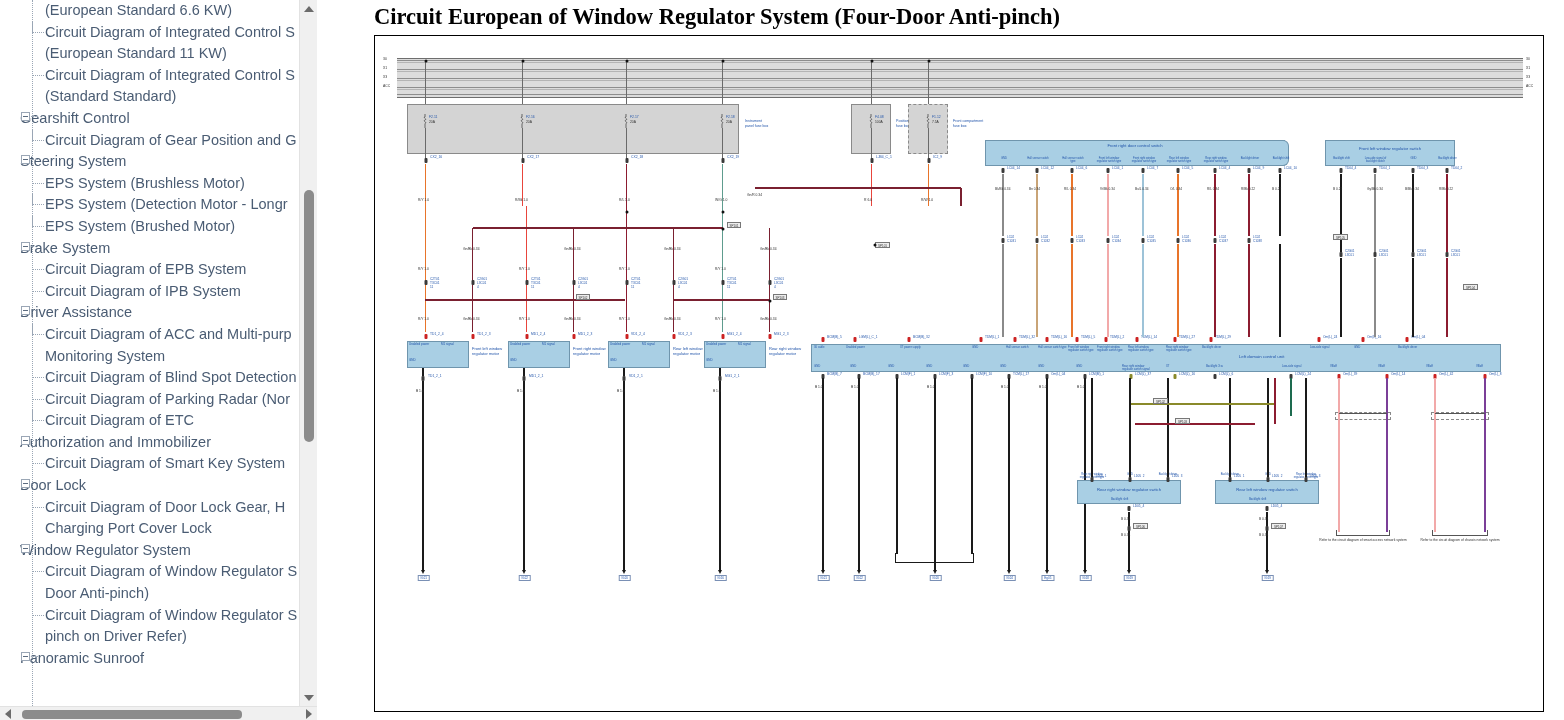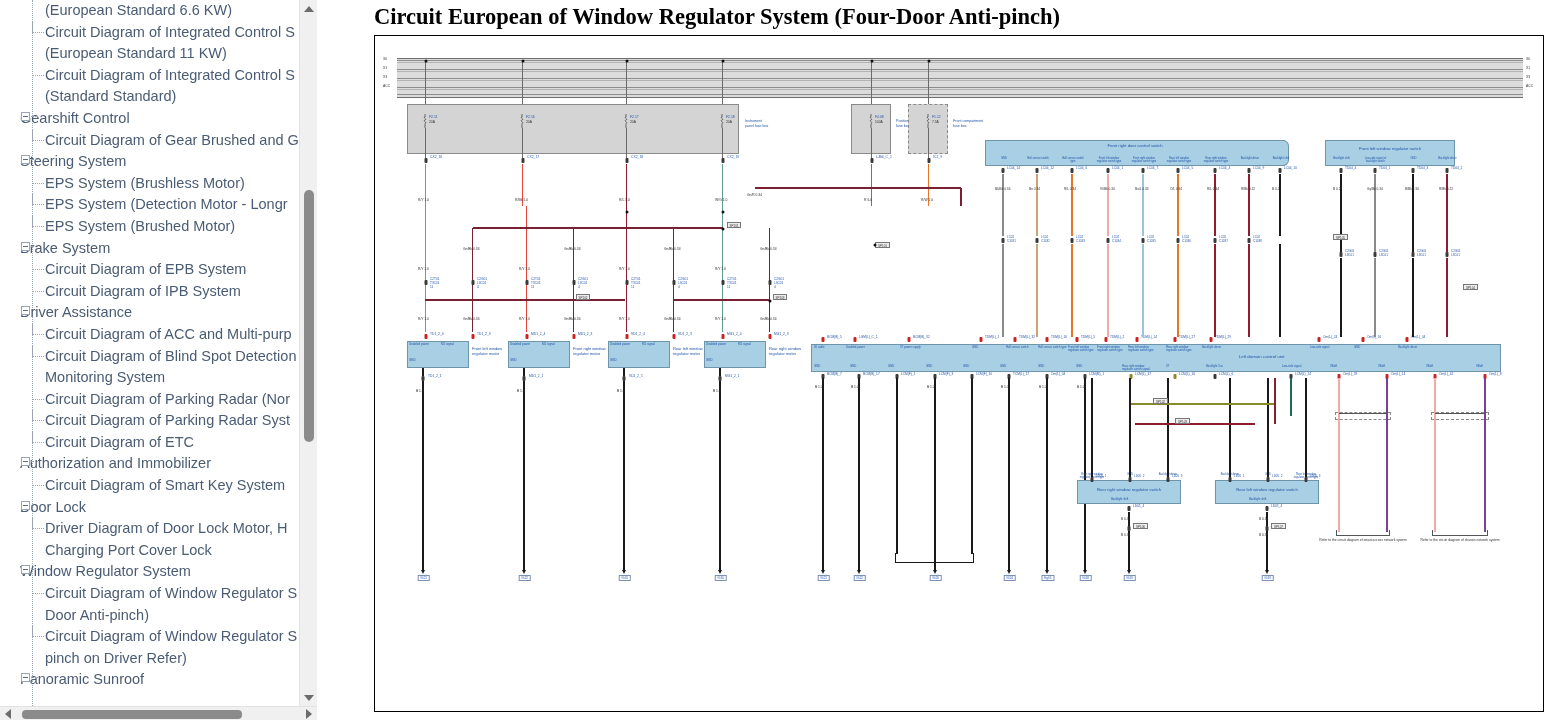--- a/index.html
+++ b/index.html
@@ -182,21 +182,21 @@
         <div class="tree-row leaf">
           <span class="tree-label">(Standard Standard)</span>
         </div>
         <div class="tree-row group">
           <span class="exp"></span>
           <span class="exp-dots"></span>
           <span class="tree-label">Gearshift Control</span>
         </div>
         <div class="tree-row leaf">
           <span class="leaf-elbow"></span>
-          <span class="tree-label">Circuit Diagram of Gear Brushed and G</span>
+          <span class="tree-label">Circuit Diagram of Gear Position and G</span>
         </div>
         <div class="tree-row group">
           <span class="exp"></span>
           <span class="exp-dots"></span>
           <span class="tree-label">Steering System</span>
         </div>
         <div class="tree-row leaf">
           <span class="leaf-elbow"></span>
           <span class="tree-label">EPS System (Brushless Motor)</span>
         </div>
@@ -224,33 +224,29 @@
         <div class="tree-row group">
           <span class="exp"></span>
           <span class="exp-dots"></span>
           <span class="tree-label">Driver Assistance</span>
         </div>
         <div class="tree-row leaf">
           <span class="leaf-elbow"></span>
           <span class="tree-label">Circuit Diagram of ACC and Multi-purp</span>
         </div>
         <div class="tree-row leaf">
+          <span class="tree-label">Monitoring System</span>
+        </div>
+        <div class="tree-row leaf">
           <span class="leaf-elbow"></span>
           <span class="tree-label">Circuit Diagram of Blind Spot Detection</span>
         </div>
         <div class="tree-row leaf">
-          <span class="tree-label">Monitoring System</span>
-        </div>
-        <div class="tree-row leaf">
           <span class="leaf-elbow"></span>
           <span class="tree-label">Circuit Diagram of Parking Radar (Nor</span>
-        </div>
-        <div class="tree-row leaf">
-          <span class="leaf-elbow"></span>
-          <span class="tree-label">Circuit Diagram of Parking Radar Syst</span>
         </div>
         <div class="tree-row leaf">
           <span class="leaf-elbow"></span>
           <span class="tree-label">Circuit Diagram of ETC</span>
         </div>
         <div class="tree-row group">
           <span class="exp"></span>
           <span class="exp-dots"></span>
           <span class="tree-label">Authorization and Immobilizer</span>
         </div>
@@ -258,21 +254,21 @@
           <span class="leaf-elbow"></span>
           <span class="tree-label">Circuit Diagram of Smart Key System</span>
         </div>
         <div class="tree-row group">
           <span class="exp"></span>
           <span class="exp-dots"></span>
           <span class="tree-label">Door Lock</span>
         </div>
         <div class="tree-row leaf">
           <span class="leaf-elbow"></span>
-          <span class="tree-label">Driver Diagram of Door Lock Motor, H</span>
+          <span class="tree-label">Circuit Diagram of Door Lock Gear, H</span>
         </div>
         <div class="tree-row leaf">
           <span class="tree-label">Charging Port Cover Lock</span>
         </div>
         <div class="tree-row group">
           <span class="exp"></span>
           <span class="exp-dots"></span>
           <span class="tree-label">Window Regulator System</span>
         </div>
         <div class="tree-row leaf">

